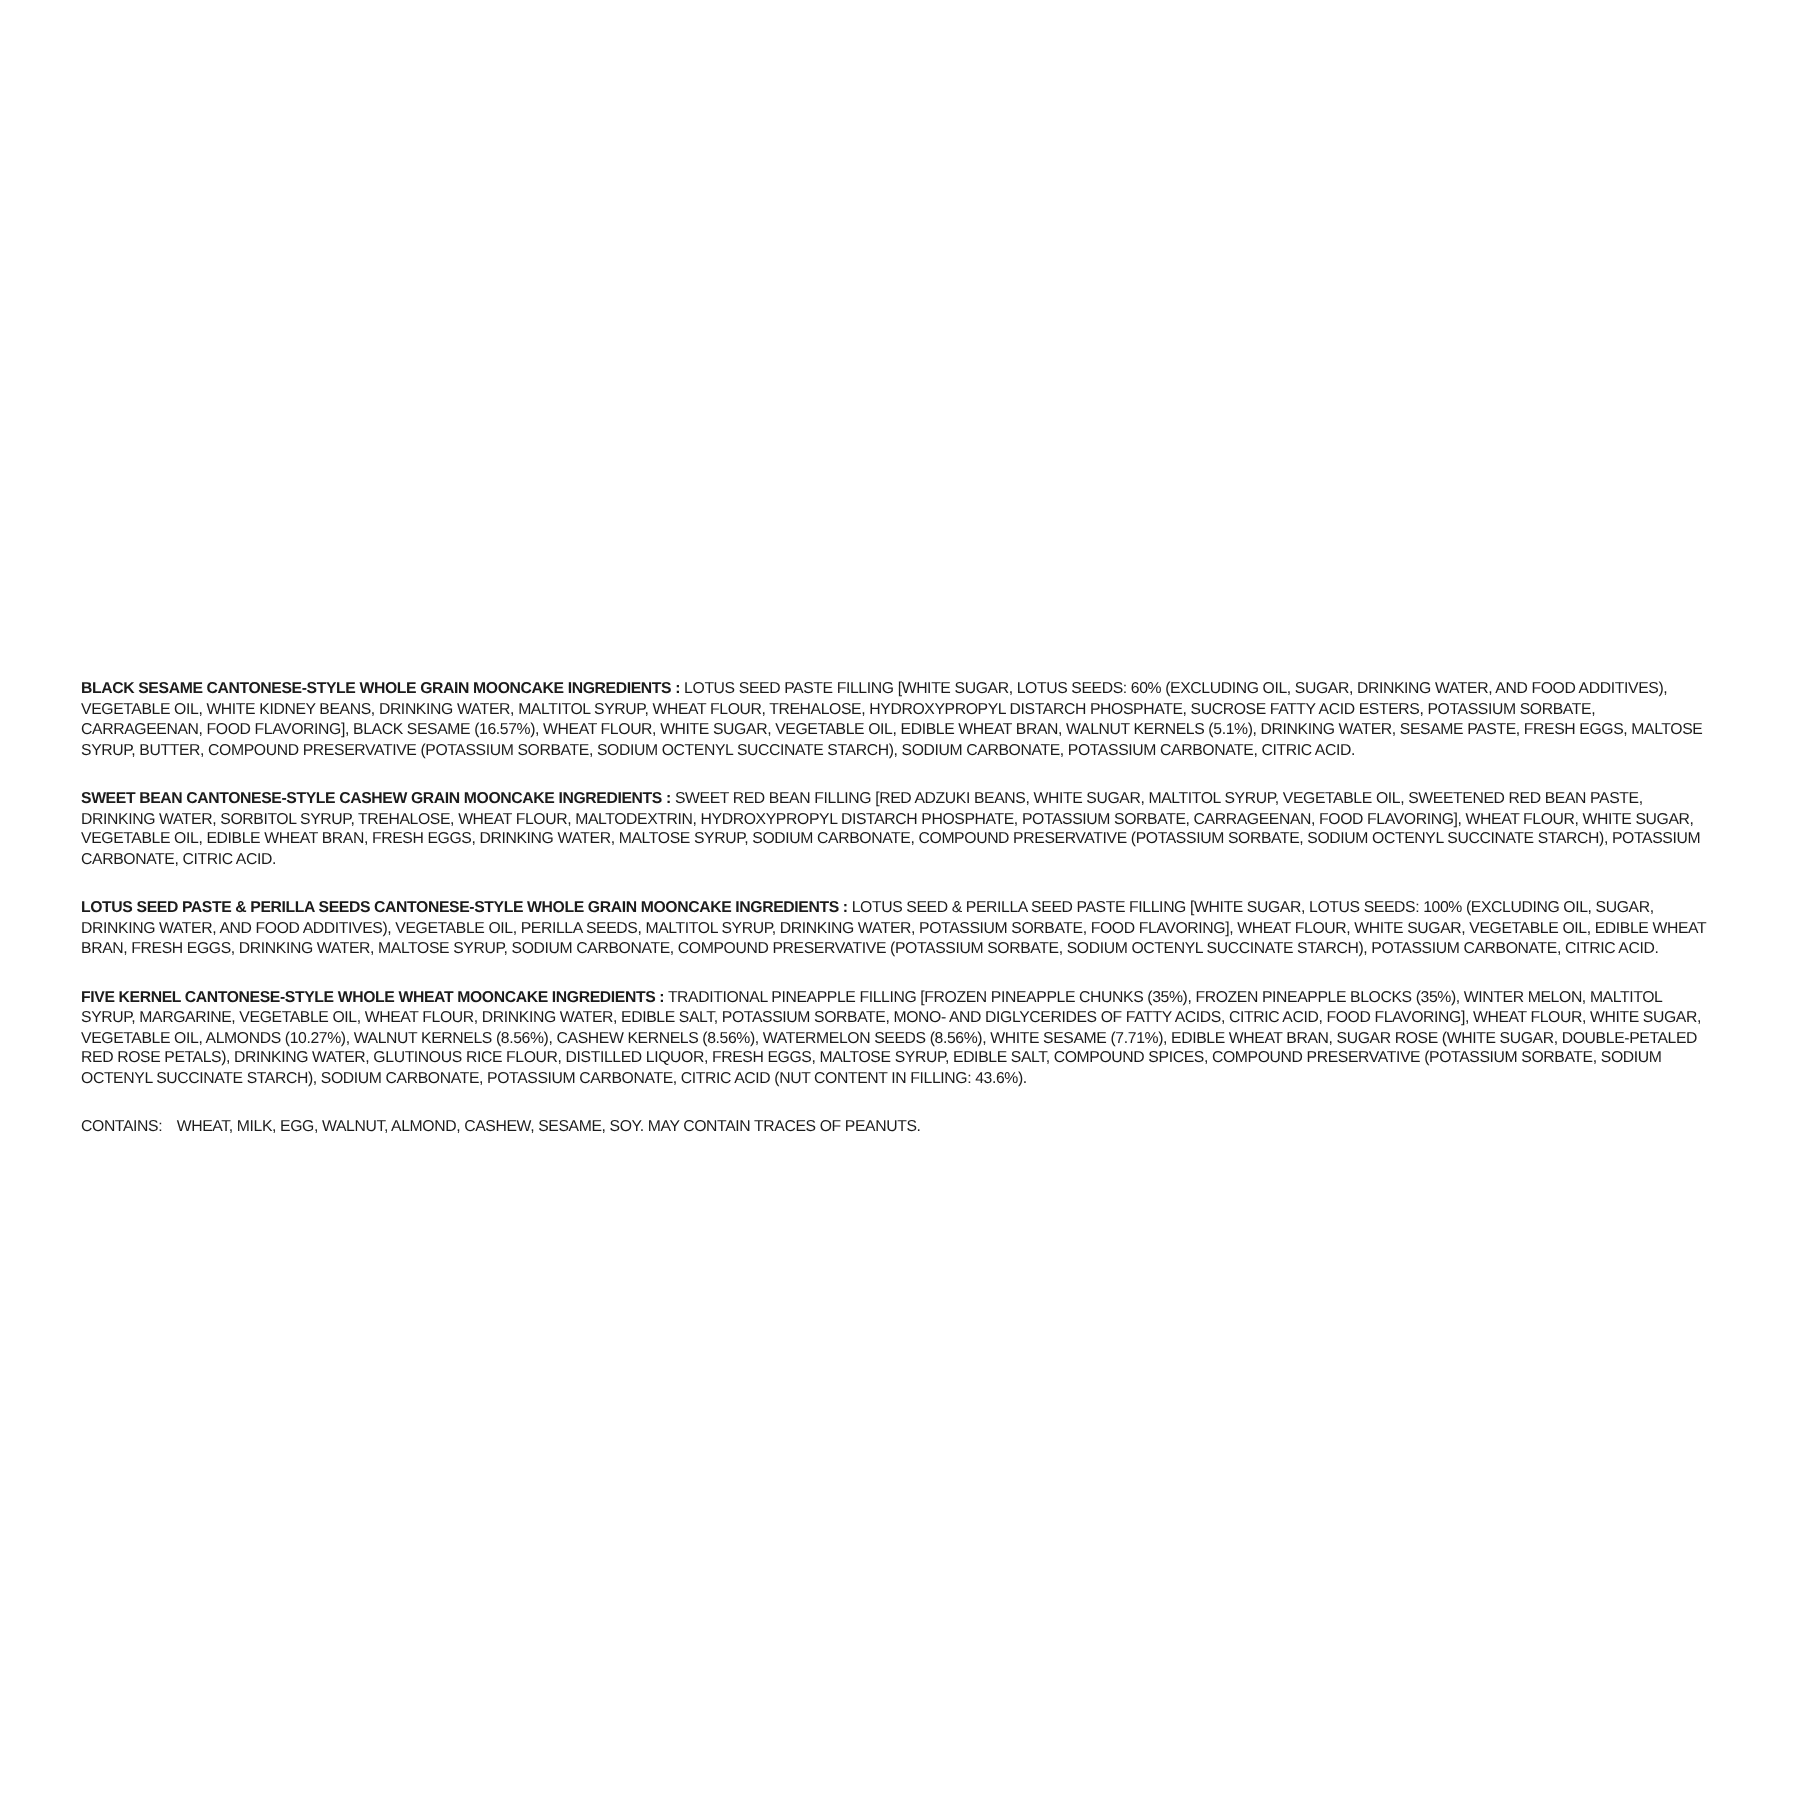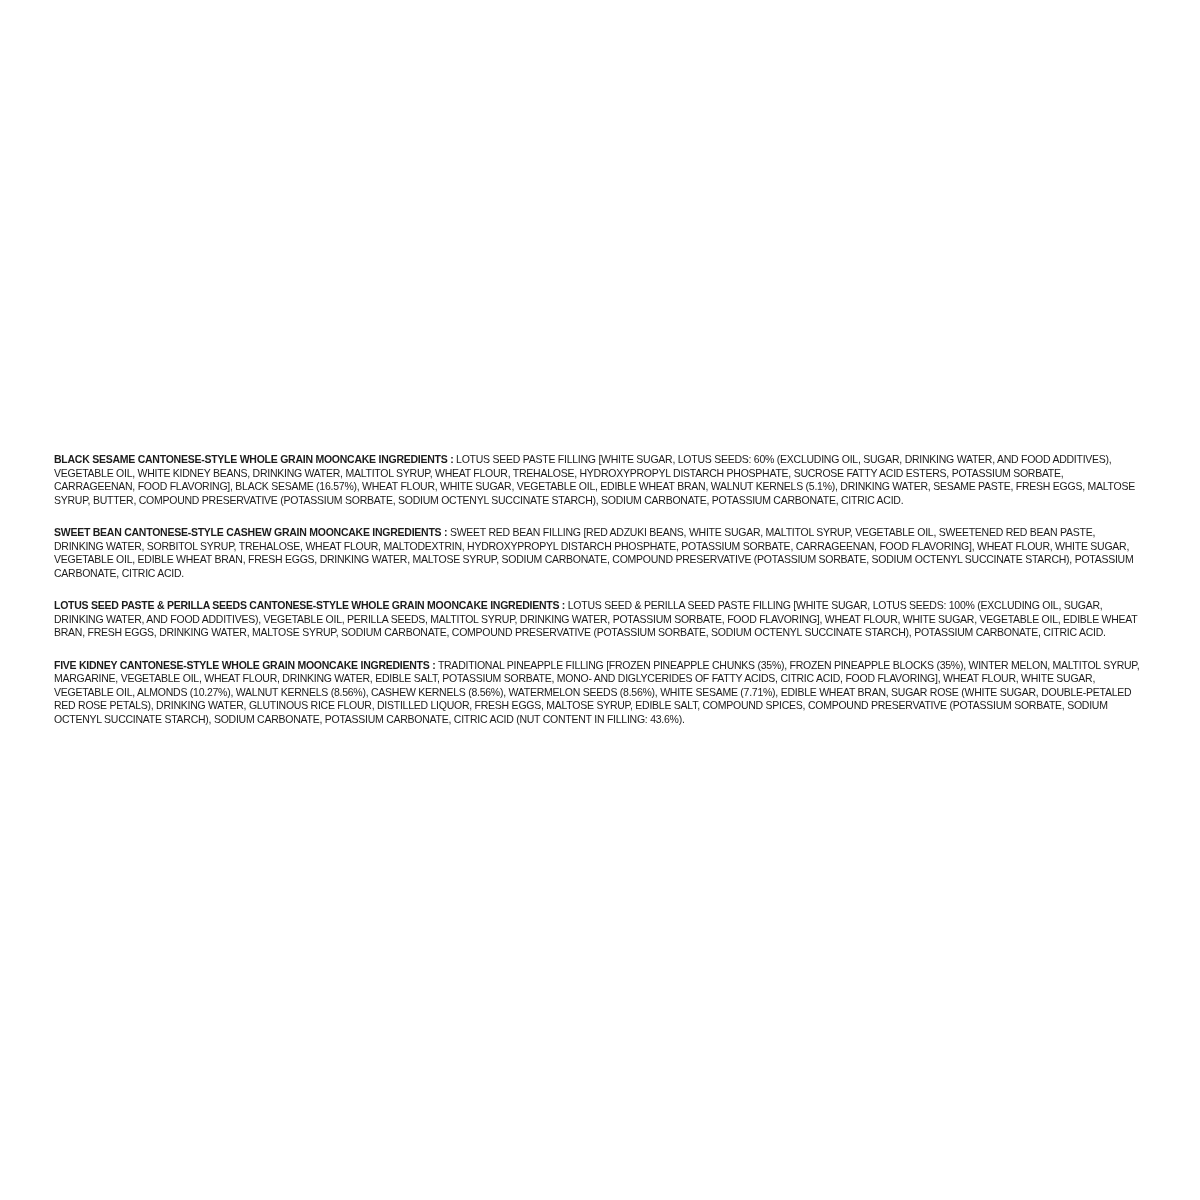--- a/index.html
+++ b/index.html
@@ -46,18 +46,22 @@
     <strong class="section-heading">SWEET BEAN CANTONESE-STYLE CASHEW GRAIN MOONCAKE INGREDIENTS :</strong>
     <span>SWEET RED BEAN FILLING [RED ADZUKI BEANS, WHITE SUGAR, MALTITOL SYRUP, VEGETABLE OIL, SWEETENED RED BEAN PASTE, DRINKING WATER, SORBITOL SYRUP, TREHALOSE, WHEAT FLOUR, MALTODEXTRIN, HYDROXYPROPYL DISTARCH PHOSPHATE, POTASSIUM SORBATE, CARRAGEENAN, FOOD FLAVORING], WHEAT FLOUR, WHITE SUGAR, VEGETABLE OIL, EDIBLE WHEAT BRAN, FRESH EGGS, DRINKING WATER, MALTOSE SYRUP, SODIUM CARBONATE, COMPOUND PRESERVATIVE (POTASSIUM SORBATE, SODIUM OCTENYL SUCCINATE STARCH), POTASSIUM CARBONATE, CITRIC ACID.</span>
   </p>
 
   <p class="section">
     <strong class="section-heading">LOTUS SEED PASTE &amp; PERILLA SEEDS CANTONESE-STYLE WHOLE GRAIN MOONCAKE INGREDIENTS :</strong>
     <span>LOTUS SEED &amp; PERILLA SEED PASTE FILLING [WHITE SUGAR, LOTUS SEEDS: 100% (EXCLUDING OIL, SUGAR, DRINKING WATER, AND FOOD ADDITIVES), VEGETABLE OIL, PERILLA SEEDS, MALTITOL SYRUP, DRINKING WATER, POTASSIUM SORBATE, FOOD FLAVORING], WHEAT FLOUR, WHITE SUGAR, VEGETABLE OIL, EDIBLE WHEAT BRAN, FRESH EGGS, DRINKING WATER, MALTOSE SYRUP, SODIUM CARBONATE, COMPOUND PRESERVATIVE (POTASSIUM SORBATE, SODIUM OCTENYL SUCCINATE STARCH), POTASSIUM CARBONATE, CITRIC ACID.</span>
   </p>
 
   <p class="section">
-    <strong class="section-heading">FIVE KIDNEY CANTONESE-STYLE WHOLE GRAIN MOONCAKE INGREDIENTS :</strong>
+    <strong class="section-heading">FIVE KERNEL CANTONESE-STYLE WHOLE WHEAT MOONCAKE INGREDIENTS :</strong>
     <span>TRADITIONAL PINEAPPLE FILLING [FROZEN PINEAPPLE CHUNKS (35%), FROZEN PINEAPPLE BLOCKS (35%), WINTER MELON, MALTITOL SYRUP, MARGARINE, VEGETABLE OIL, WHEAT FLOUR, DRINKING WATER, EDIBLE SALT, POTASSIUM SORBATE, MONO- AND DIGLYCERIDES OF FATTY ACIDS, CITRIC ACID, FOOD FLAVORING], WHEAT FLOUR, WHITE SUGAR, VEGETABLE OIL, ALMONDS (10.27%), WALNUT KERNELS (8.56%), CASHEW KERNELS (8.56%), WATERMELON SEEDS (8.56%), WHITE SESAME (7.71%), EDIBLE WHEAT BRAN, SUGAR ROSE (WHITE SUGAR, DOUBLE-PETALED RED ROSE PETALS), DRINKING WATER, GLUTINOUS RICE FLOUR, DISTILLED LIQUOR, FRESH EGGS, MALTOSE SYRUP, EDIBLE SALT, COMPOUND SPICES, COMPOUND PRESERVATIVE (POTASSIUM SORBATE, SODIUM OCTENYL SUCCINATE STARCH), SODIUM CARBONATE, POTASSIUM CARBONATE, CITRIC ACID (NUT CONTENT IN FILLING: 43.6%).</span>
   </p>
 
+  <p class="section">
+    <span class="allergen-label">CONTAINS:</span>
+    <span>WHEAT, MILK, EGG, WALNUT, ALMOND, CASHEW, SESAME, SOY. MAY CONTAIN TRACES OF PEANUTS.</span>
+  </p>
 
 </div>
 
 </body></html>

